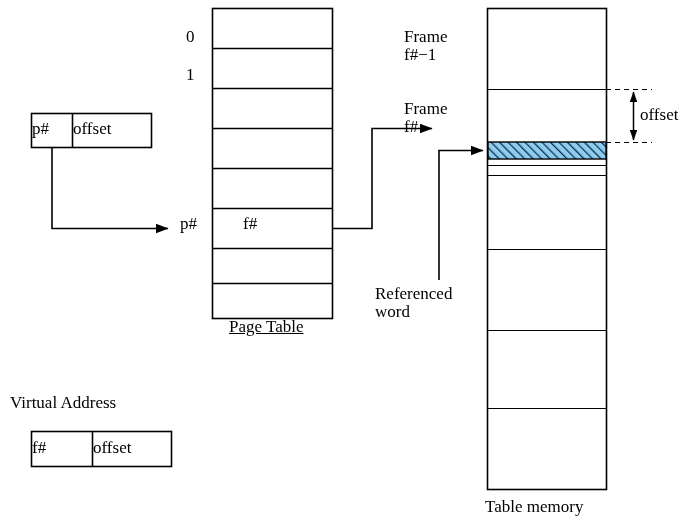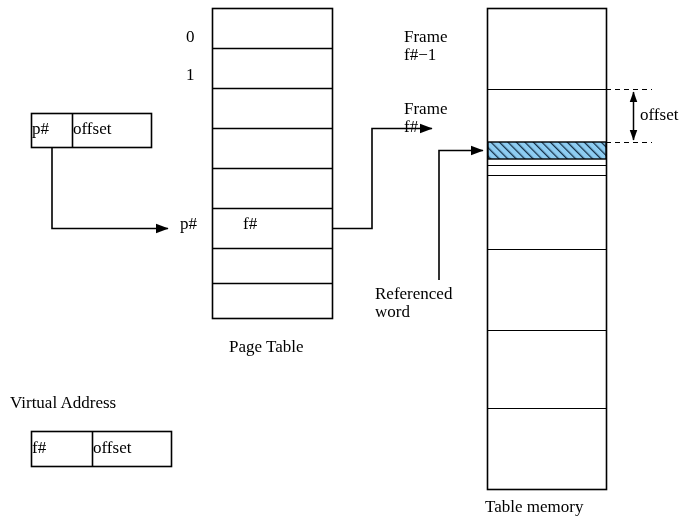--- a/index.html
+++ b/index.html
@@ -107,21 +107,21 @@
   <div class="lbl t17 ctr" style="left:73px; top:120px; width:79px;">offset</div>
 
   <div class="lbl t17" style="left:186px; top:28px;">0</div>
 
   <div class="lbl t17" style="left:186px; top:66px;">1</div>
 
   <div class="lbl t17" style="left:180px; top:215px;">p#</div>
 
   <div class="lbl t17" style="left:243px; top:215px;">f#</div>
 
-  <div class="lbl t17" style="left:229px; top:338px;">Page Table</div>
+  <div class="lbl t17" style="left:229px; top:318px;text-decoration:underline;">Page Table</div>
 
   <div class="lbl t17 ctr" style="left:404px; top:28px; width:78px;">Frame<br>f#−1</div>
 
   <div class="lbl t17 ctr" style="left:404px; top:100px; width:78px;">Frame<br>f#</div>
 
   <div class="lbl t17" style="left:640px; top:106px;">offset</div>
 
   <div class="lbl t17 ctr" style="left:375px; top:285px; width:128px;">Referenced<br>word</div>
 
   <div class="lbl t17" style="left:485px; top:498px;">Table memory</div>

